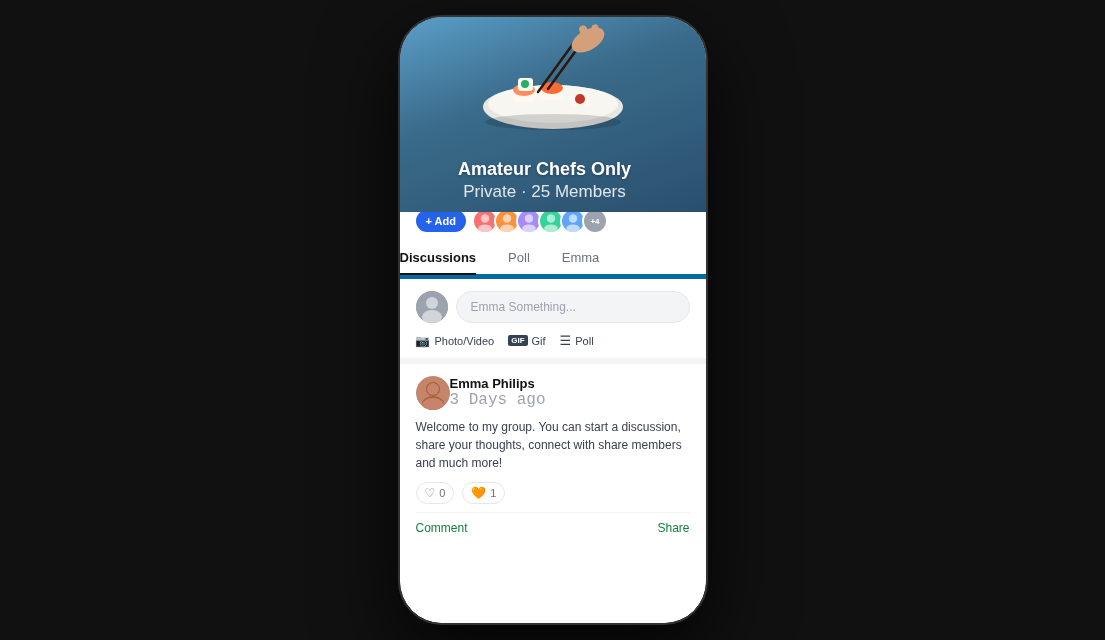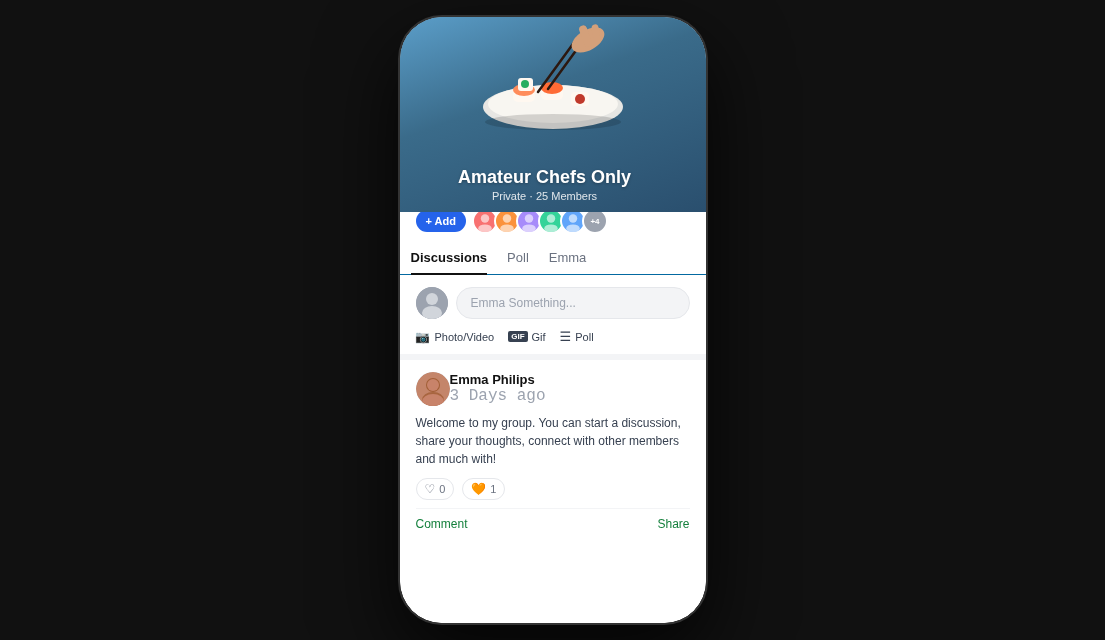--- a/index.html
+++ b/index.html
@@ -69,21 +69,21 @@
     }
 
     .hero-title {
       font-size: 18px;
       font-weight: 700;
       color: #fff;
       text-shadow: 0 1px 3px rgba(0,0,0,0.3);
     }
 
     .hero-subtitle {
-      font-size: 11px;
+      font-size: 17px;
       color: rgba(255,255,255,0.85);
       margin-top: 2px;
     }
 
     
     .content {
       flex: 1;
       background: #fff;
       border-radius: 20px 20px 0 0;
       margin-top: -18px;
@@ -133,23 +133,23 @@
       font-weight: 600;
       color: #fff;
       flex-shrink: 0;
     }
 
     .avatar:first-child { margin-left: 0; }
 
     
     .tabs {
       display: flex;
-      border-bottom: 1px solid #0369a1;
-      padding: 0 11px;
-      gap: 20px;
+      border-bottom: 5px solid #0369a1;
+      padding: 0 0;
+      gap: 32px;
     }
 
     .tab {
       font-size: 13px;
       padding: 8px 0;
       cursor: pointer;
       color: #6b7280;
       border-bottom: 2px solid transparent;
       margin-bottom: -1px;
     }
@@ -427,21 +427,21 @@
               <circle cx="17" cy="13" r="6" fill="#c8836a"></circle>
               <ellipse cx="17" cy="30" rx="11" ry="8" fill="#c8836a"></ellipse>
             </svg>
           </div>
           <div class="post-meta">
             <div class="post-author">Emma Philips</div>
             <div class="post-time">3 Days ago</div>
           </div>
         </div>
 
-        <div class="post-text">Welcome to my group. You can start a discussion, share your thoughts, connect with other members and much with!</div>
+        <div class="post-text">Welcome to my group. You can start a discussion, share your thoughts, connect with share members and much more!</div>
 
         <div class="reactions-row">
           <button class="reaction-btn">
             <span class="reaction-emoji">♡</span>
             <span>0</span>
           </button>
           <button class="reaction-btn">
             <span class="reaction-emoji">🧡</span>
             <span>1</span>
           </button>

